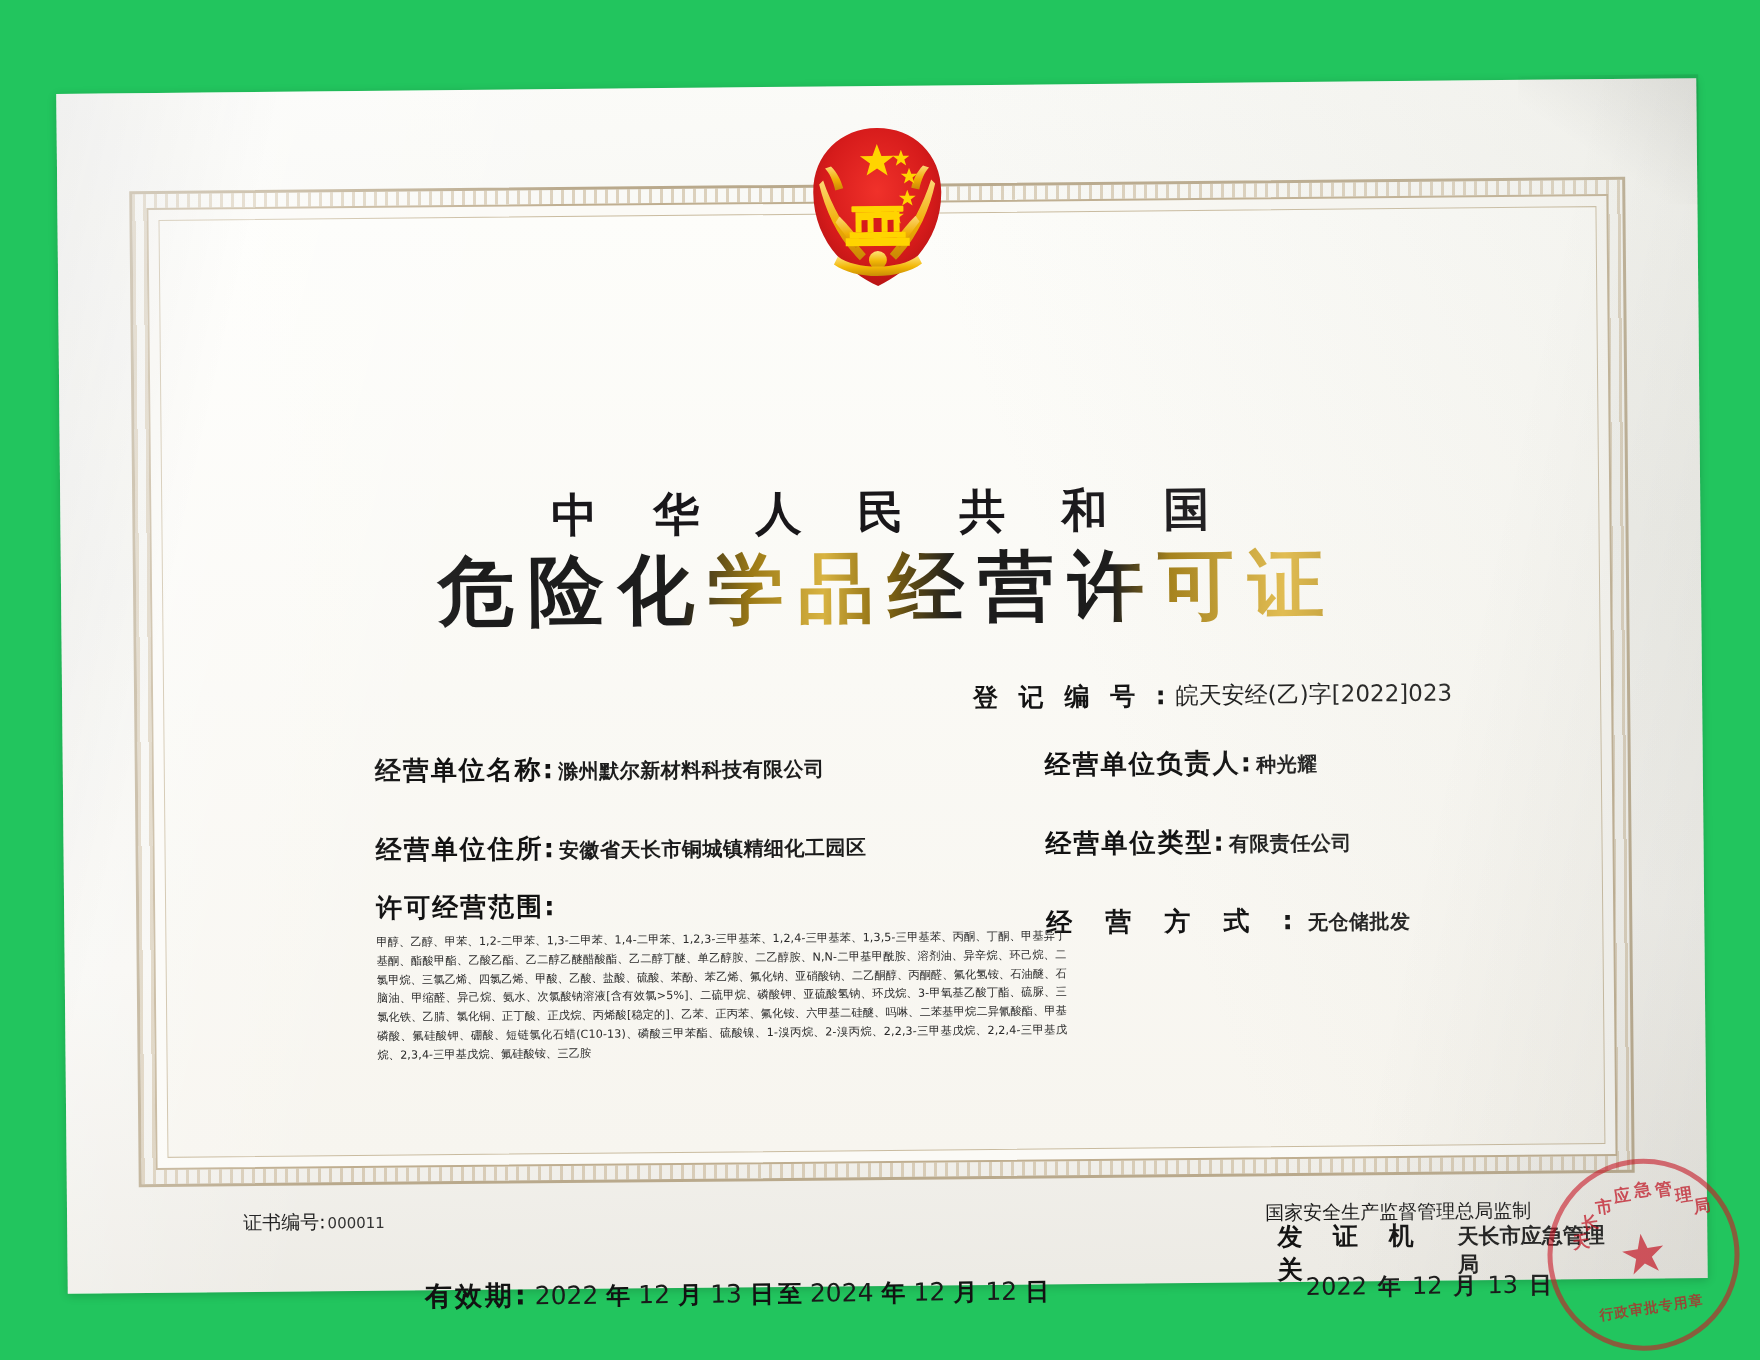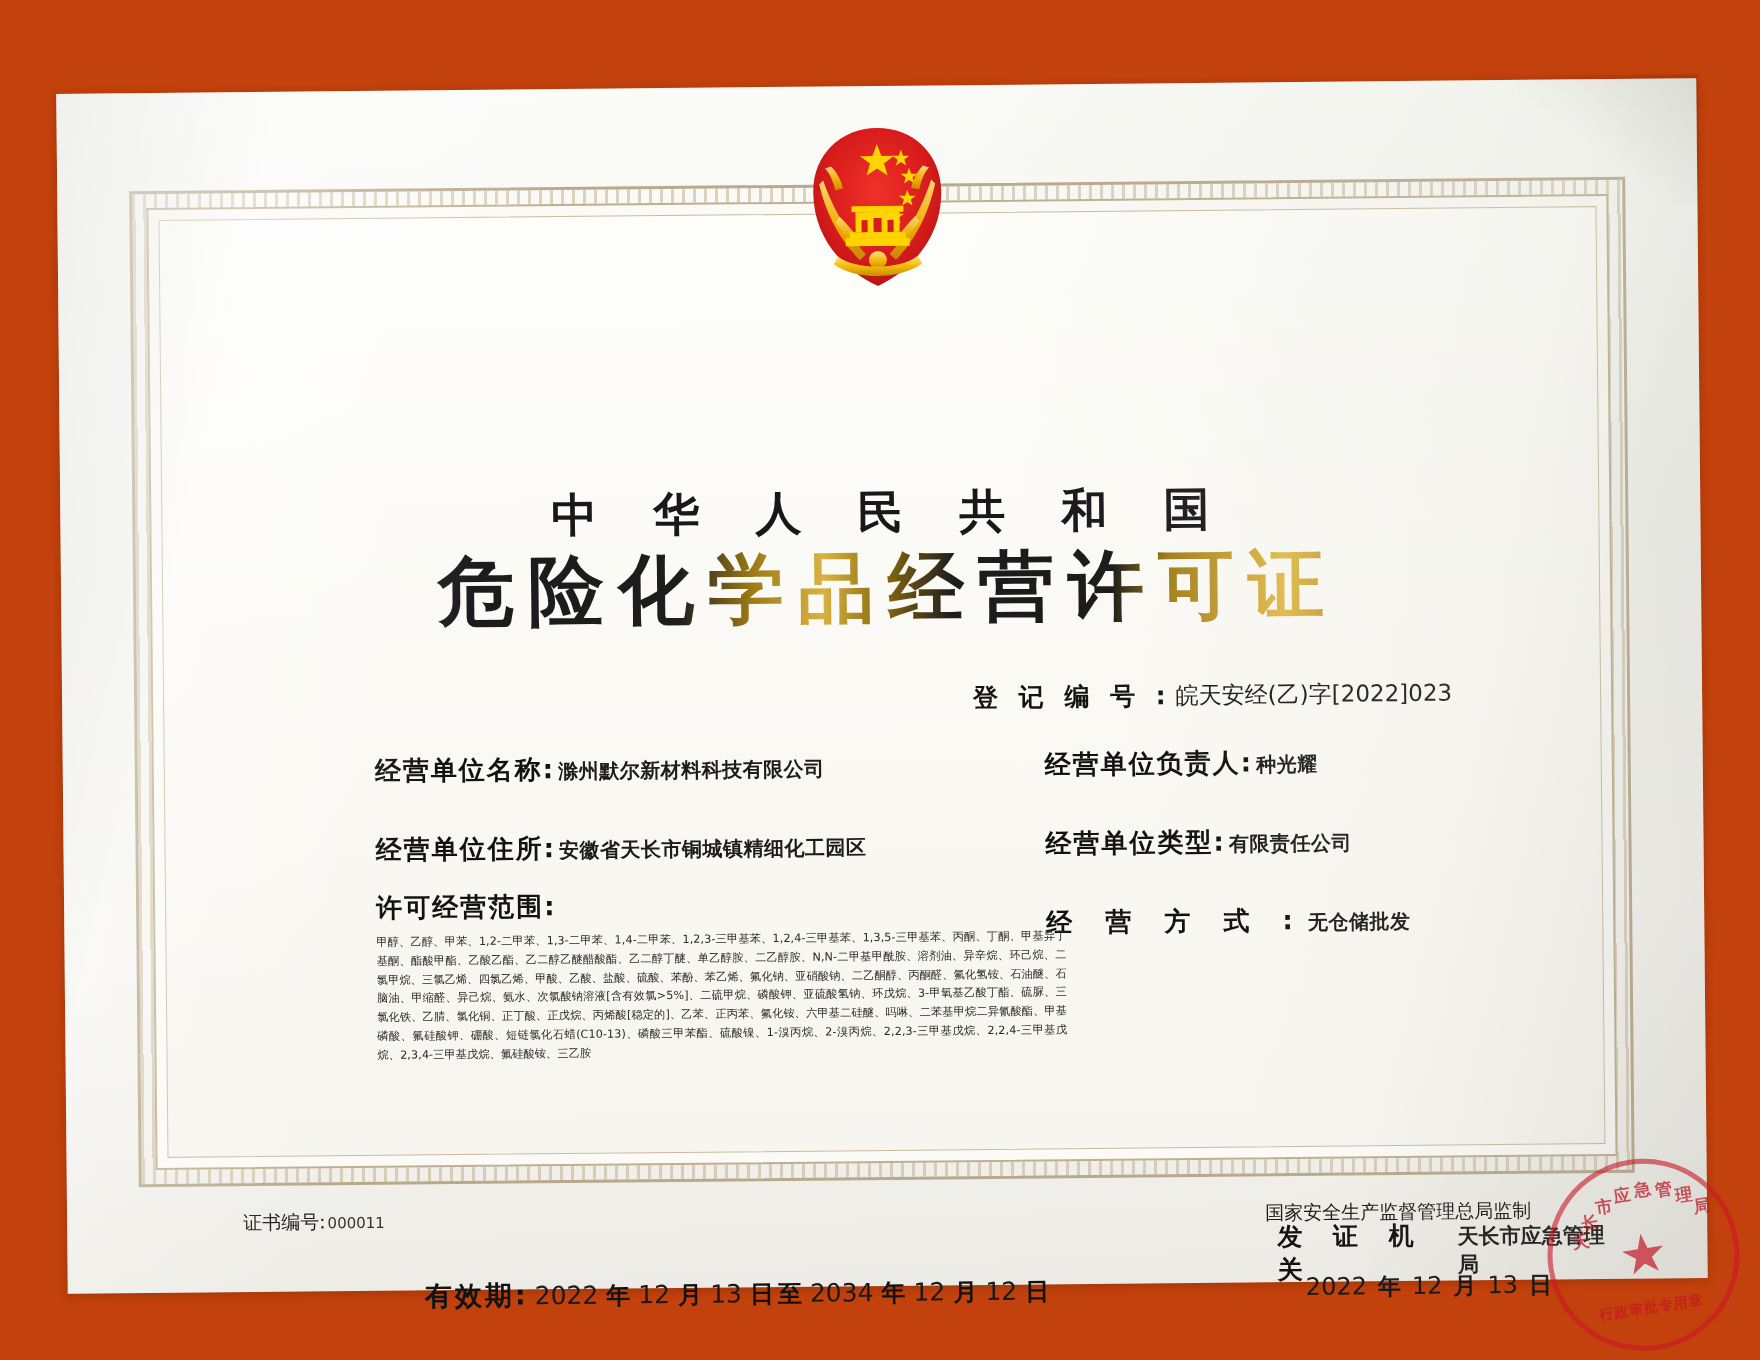--- a/index.html
+++ b/index.html
@@ -11,21 +11,21 @@
     width: 1760px;
     height: 1360px;
     overflow: hidden;
     font-family: "DejaVu Sans", "Liberation Sans", sans-serif;
   }
 
   #page {
     position: relative;
     width: 1760px;
     height: 1360px;
-    background: #c2410c;
+    background: #22c55e;
   }
 
   
   .paper {
     position: absolute;
     left: 62px;
     top: 86px;
     width: 1640px;
     height: 1200px;
     background: linear-gradient(178deg, #fbfbf8 0%, #f3f3ef 40%, #f7f6f2 70%, #eceae4 100%);
@@ -492,21 +492,21 @@
 
           <div class="validity-row">
             <span class="lbl">有效期:</span>
             <span class="num">2022</span>
             <span class="unit">年</span>
             <span class="num">12</span>
             <span class="unit">月</span>
             <span class="num">13</span>
             <span class="unit">日</span>
             <span class="unit">至</span>
-            <span class="num">2034</span>
+            <span class="num">2024</span>
             <span class="unit">年</span>
             <span class="num">12</span>
             <span class="unit">月</span>
             <span class="num">12</span>
             <span class="unit">日</span>
           </div>
 
           <div class="issue-date-row">
             <span class="num">2022</span>
             <span class="unit">年</span>

